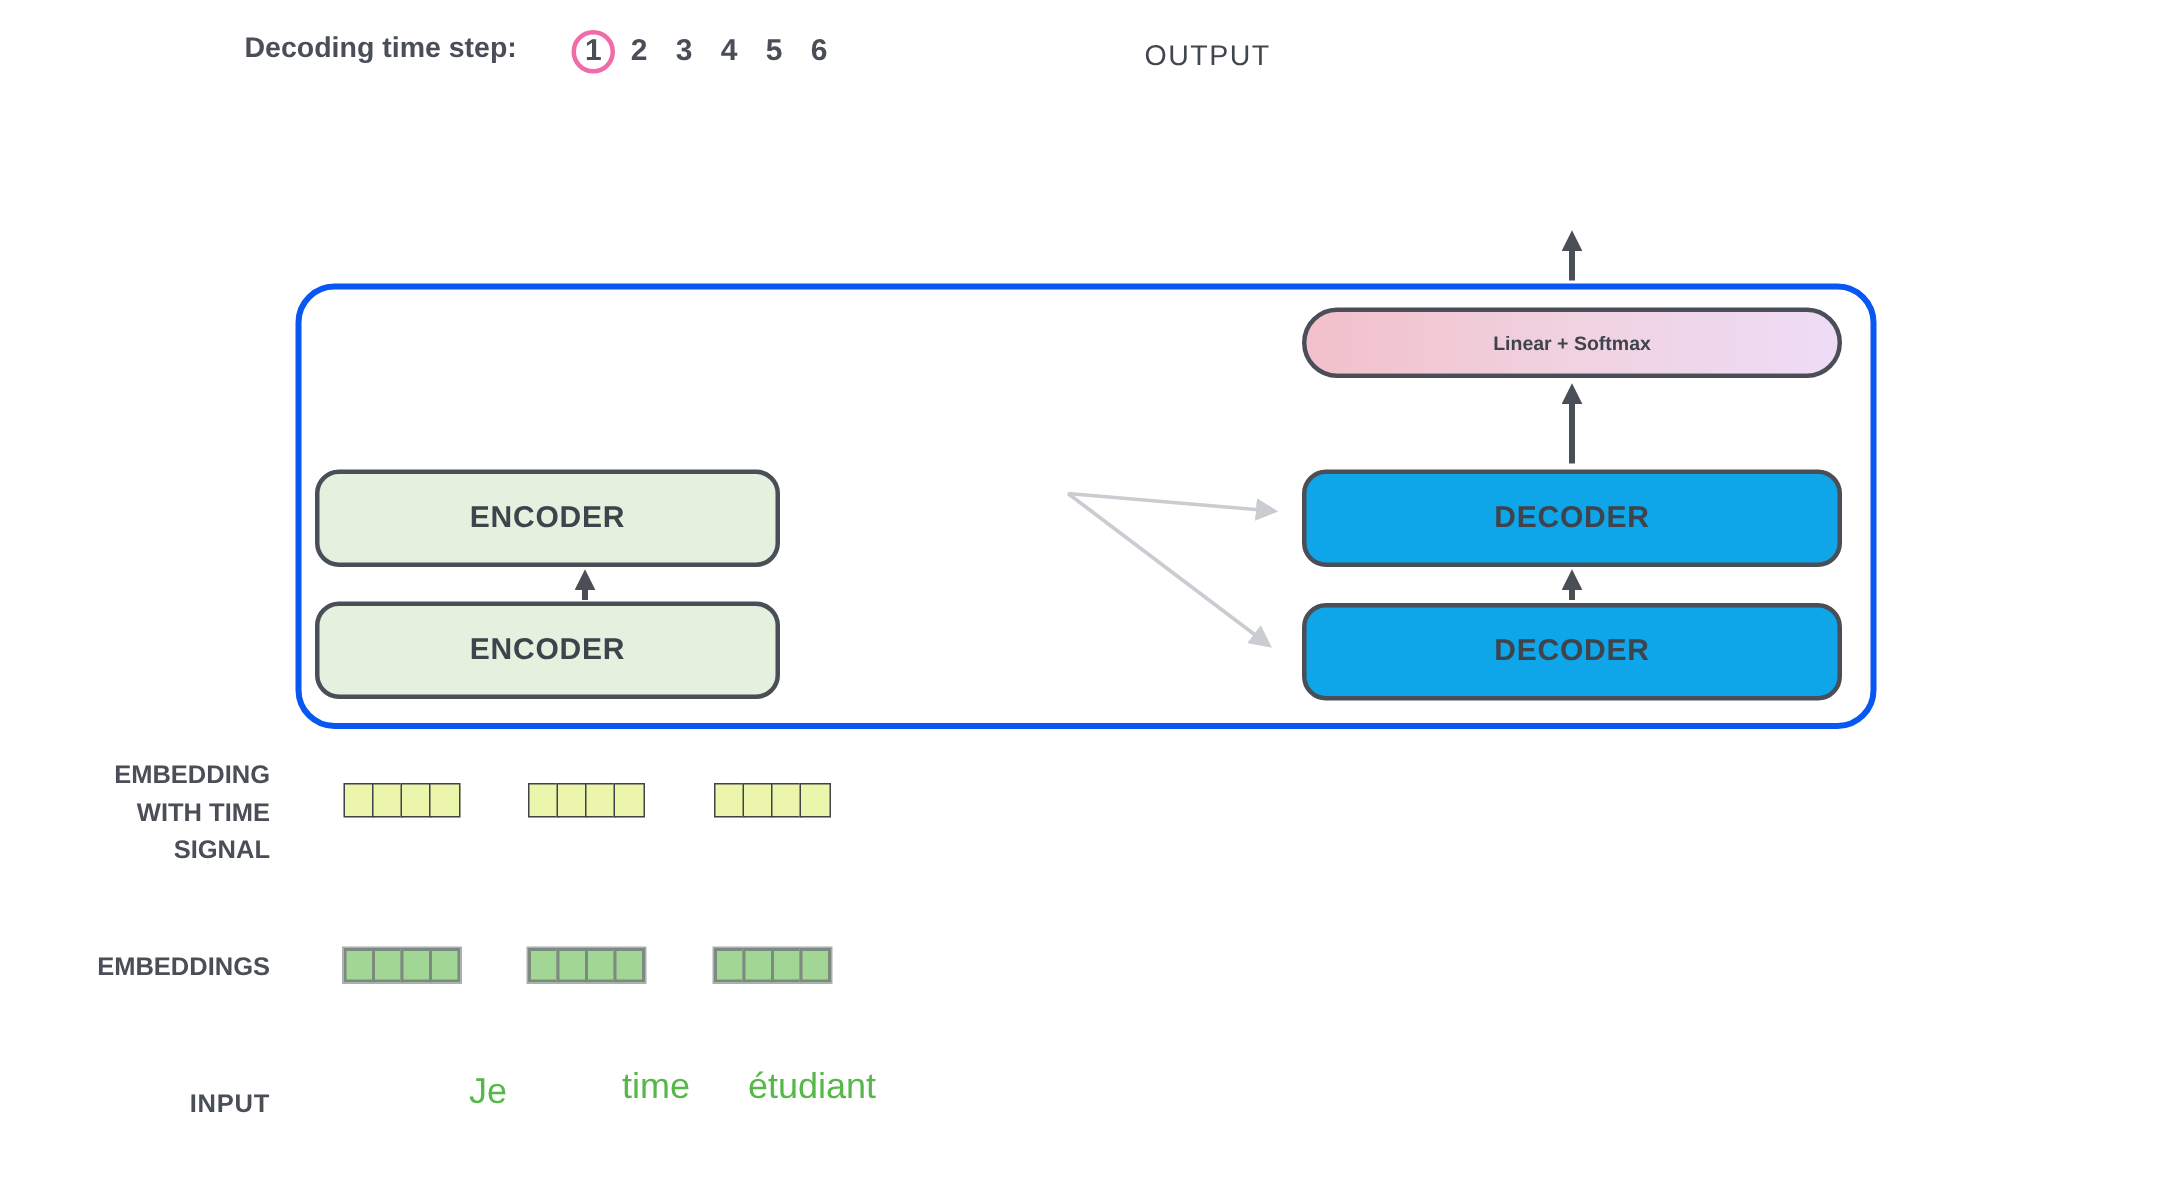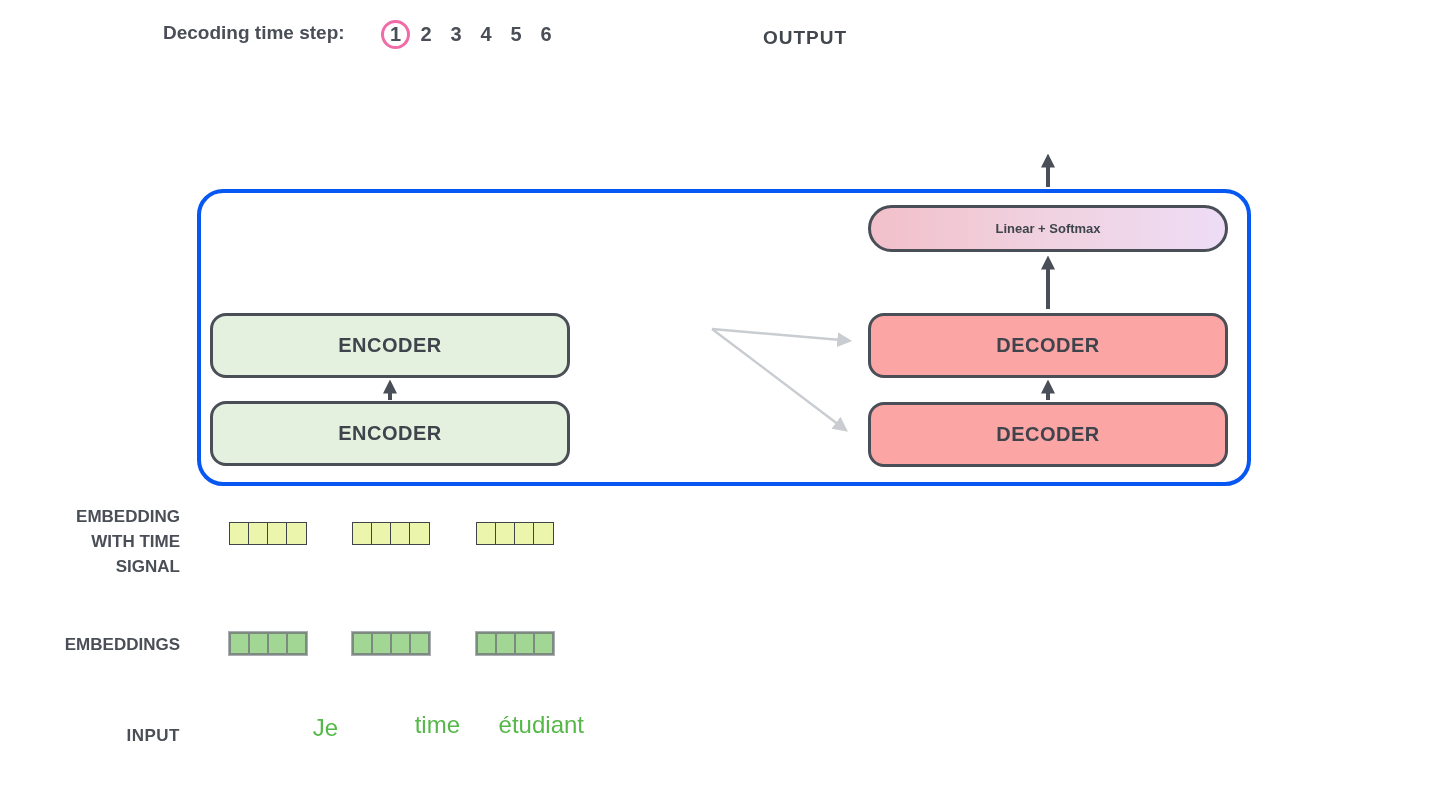--- a/index.html
+++ b/index.html
@@ -8,35 +8,35 @@
     font-family:"Liberation Sans","DejaVu Sans",sans-serif;color:#4a4e57;
   }
   
   .ts-label{position:absolute;left:163px;top:22px;font-size:19px;font-weight:700;color:#4a4e57;}
   .ts-steps{position:absolute;left:381px;top:19px;display:flex;}
   .ts-step{width:30px;height:31px;line-height:31px;text-align:center;font-size:20px;font-weight:700;color:#4a4e57;}
   .ts-step.active{
     box-sizing:border-box;border:3.5px solid #f06ba8;border-radius:50%;
     width:29px;height:29px;line-height:23px;margin:1px 1px 0 0;
   }
-  .output-label{position:absolute;left:763px;top:27px;font-size:19px;font-weight:700;letter-spacing:1px;color:#42474f;}
+  .output-label{position:absolute;left:763px;top:27px;font-size:19px;font-weight:400;letter-spacing:1px;color:#42474f;}
   
   .model-frame{
     position:absolute;left:197px;top:189px;width:1054px;height:297px;
     box-sizing:border-box;border:4px solid #0757f2;border-radius:26px;background:#ffffff;
   }
   
   .block{
     position:absolute;box-sizing:border-box;border:3.5px solid #4a4e57;border-radius:16px;
     display:flex;align-items:center;justify-content:center;
     font-size:20px;font-weight:700;letter-spacing:0.5px;color:#3f444c;
   }
-  .enc{background:#e4f1de;left:210px;width:360px;height:65px;}
+  .enc{background:#e4f1de;left:210px;width:310px;height:65px;}
   .enc.top{top:313px;} .enc.bottom{top:401px;}
-  .dec{background:#fca5a5;left:868px;width:360px;height:65px;}
+  .dec{background:#0ea5e9;left:868px;width:360px;height:65px;}
   .dec.top{top:313px;} .dec.bottom{top:402px;}
   .linsoft{
     position:absolute;left:868px;top:205px;width:360px;height:47px;box-sizing:border-box;
     border:3.5px solid #4a4e57;border-radius:24px;
     background:linear-gradient(90deg,#f2c0ca 0%,#f0d2e0 50%,#eedcf6 100%);
     display:flex;align-items:center;justify-content:center;
     font-size:13px;font-weight:700;color:#3f444c;
   }
   
   .side-label{position:absolute;right:1258px;width:220px;text-align:right;font-weight:700;color:#4a4e57;}

